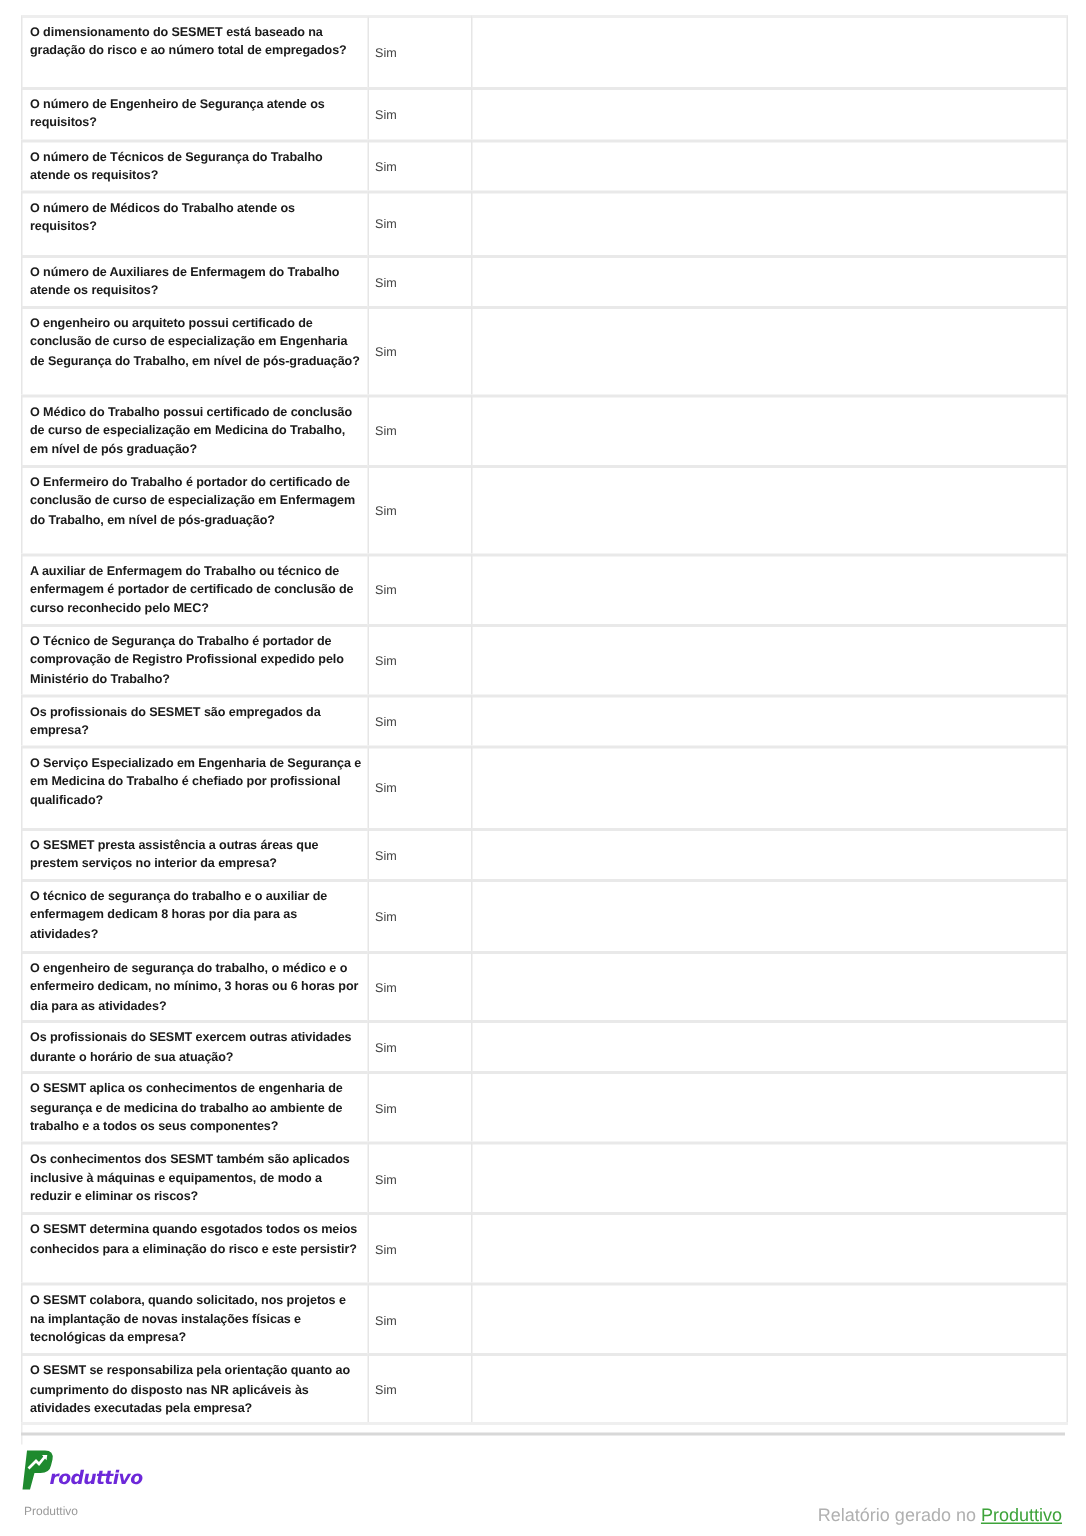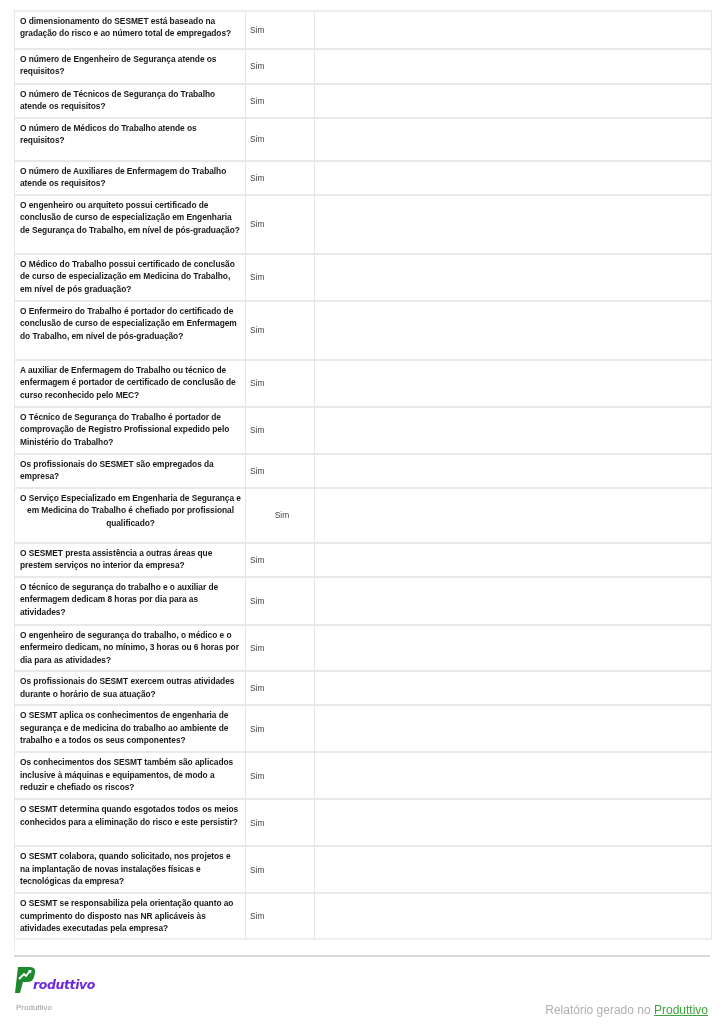--- a/index.html
+++ b/index.html
@@ -115,21 +115,21 @@
       text-decoration: underline;
     }
   </style>
 </head>
 <body>
 
 <div class="page">
   <table class="checklist">
     <tbody id="checklist-body">
 
-    <tr style="height: 38px; padding-left: 20px;">
+    <tr style="height: 48px; padding-left: 20px;">
           <td class="q">
             <span class="q-inner">O dimensionamento do SESMET está baseado na gradação do risco e ao número total de empregados?</span>
           </td>
           <td class="a">Sim</td>
           <td class="n"></td>
         </tr>
         <tr style="height: 35px;">
           <td class="q">
             <span class="q-inner">O número de Engenheiro de Segurança atende os requisitos?</span>
           </td>
@@ -192,21 +192,21 @@
           <td class="a">Sim</td>
           <td class="n"></td>
         </tr>
         <tr style="height: 34px;">
           <td class="q">
             <span class="q-inner">Os profissionais do SESMET são empregados da empresa?</span>
           </td>
           <td class="a">Sim</td>
           <td class="n"></td>
         </tr>
-        <tr style="height: 55px; text-align: center;">
+        <tr style="height: 55px;">
           <td class="q">
             <span class="q-inner">O Serviço Especializado em Engenharia de Segurança e em Medicina do Trabalho é chefiado por profissional qualificado?</span>
           </td>
           <td class="a">Sim</td>
           <td class="n"></td>
         </tr>
         <tr style="height: 34px;">
           <td class="q">
             <span class="q-inner">O SESMET presta assistência a outras áreas que prestem serviços no interior da empresa?</span>
           </td>
@@ -236,21 +236,21 @@
         </tr>
         <tr style="height: 47px;">
           <td class="q">
             <span class="q-inner">O SESMT aplica os conhecimentos de engenharia de segurança e de medicina do trabalho ao ambiente de trabalho e a todos os seus componentes?</span>
           </td>
           <td class="a">Sim</td>
           <td class="n"></td>
         </tr>
         <tr style="height: 47px;">
           <td class="q">
-            <span class="q-inner">Os conhecimentos dos SESMT também são aplicados inclusive à máquinas e equipamentos, de modo a reduzir e chefiado os riscos?</span>
+            <span class="q-inner">Os conhecimentos dos SESMT também são aplicados inclusive à máquinas e equipamentos, de modo a reduzir e eliminar os riscos?</span>
           </td>
           <td class="a">Sim</td>
           <td class="n"></td>
         </tr>
         <tr style="height: 47px; border-radius: 20px;">
           <td class="q">
             <span class="q-inner">O SESMT determina quando esgotados todos os meios conhecidos para a eliminação do risco e este persistir?</span>
           </td>
           <td class="a">Sim</td>
           <td class="n"></td>

